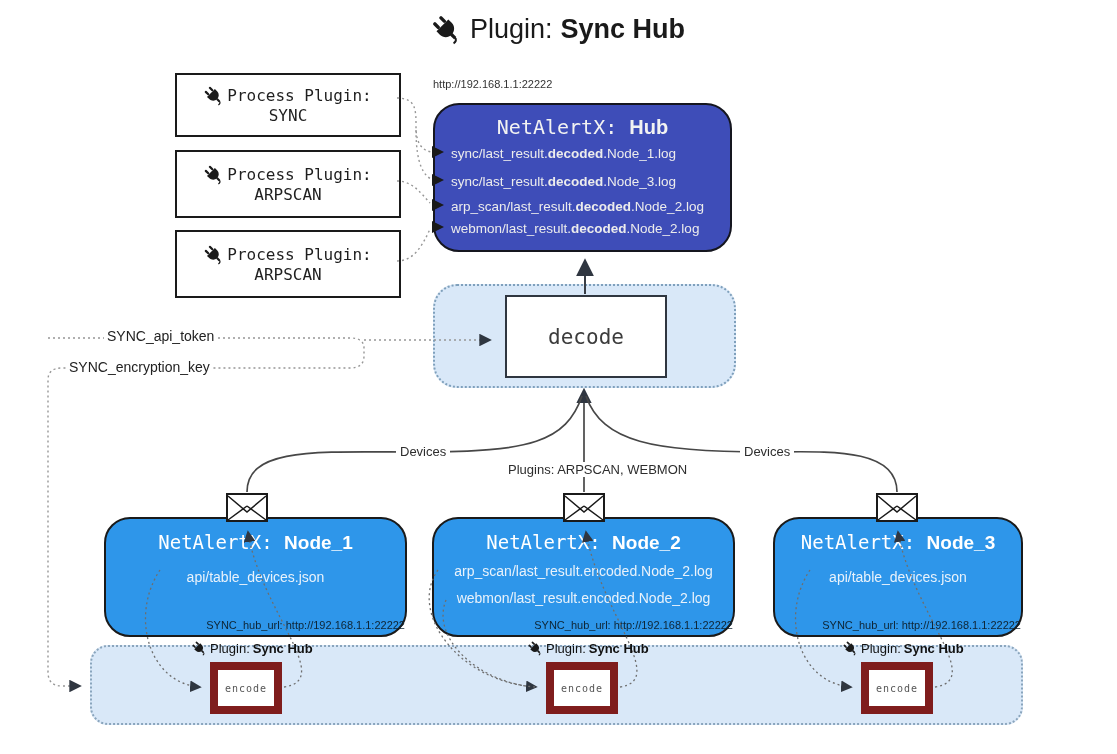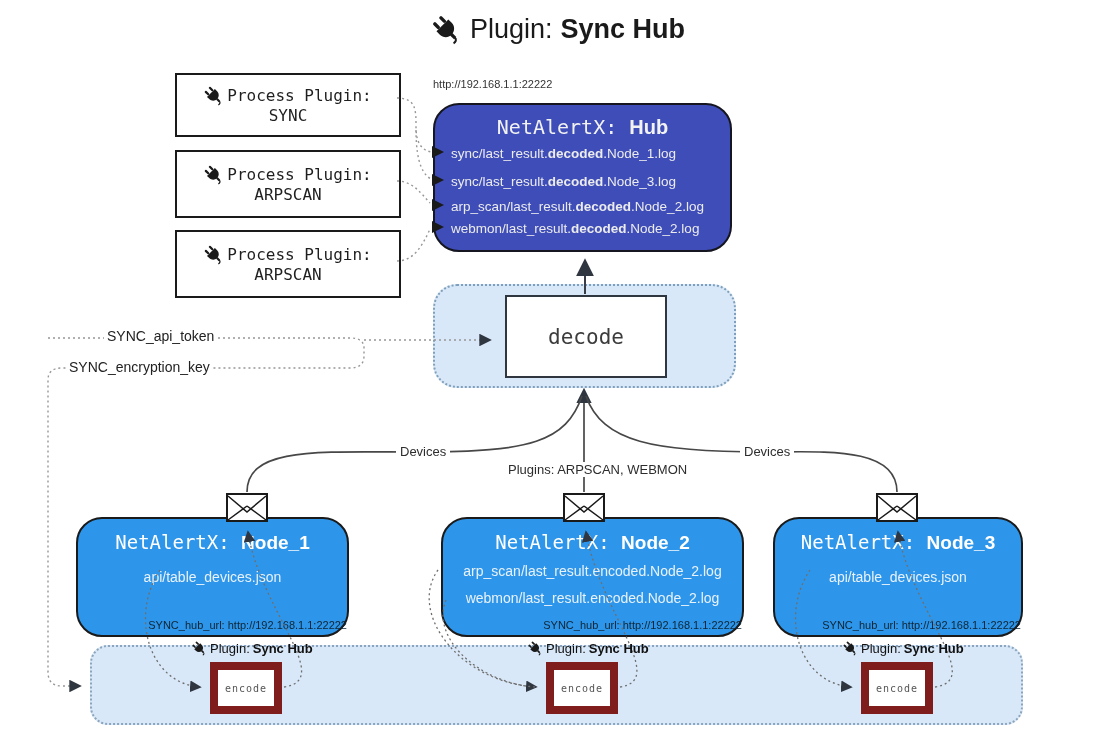--- a/index.html
+++ b/index.html
@@ -201,29 +201,29 @@
   <div class="abs decode-wrap"></div>
   <div class="abs decode-box">decode</div>
 
   <div class="abs secret" style="left:104px;top:328px;">SYNC_api_token</div>
   <div class="abs secret" style="left:66px;top:359px;">SYNC_encryption_key</div>
 
   <div class="abs linelabel" style="left:396px;top:444px;">Devices</div>
   <div class="abs linelabel" style="left:740px;top:444px;">Devices</div>
   <div class="abs linelabel" style="left:504px;top:462px;">Plugins: ARPSCAN, WEBMON</div>
 
-  <div class="abs node" style="left:76px;width:273px;padding-left:8px;">
+  <div class="abs node" style="left:104px;width:303px;padding-left:8px;">
     <div class="node-title">
       <span>NetAlertX:</span>
       <b>Node_1</b>
     </div>
     <div class="node-file" style="top:50px;">api/table_devices.json</div>
     <div class="node-url">SYNC_hub_url: http://192.168.1.1:22222</div>
   </div>
-  <div class="abs node" style="left:441px;width:303px;">
+  <div class="abs node" style="left:432px;width:303px;">
     <div class="node-title">
       <span>NetAlertX:</span>
       <b>Node_2</b>
     </div>
     <div class="node-file" style="top:44px;">arp_scan/last_result.encoded.Node_2.log</div>
     <div class="node-file" style="top:71px;">webmon/last_result.encoded.Node_2.log</div>
     <div class="node-url">SYNC_hub_url: http://192.168.1.1:22222</div>
   </div>
   <div class="abs node" style="left:773px;width:250px;">
     <div class="node-title">

